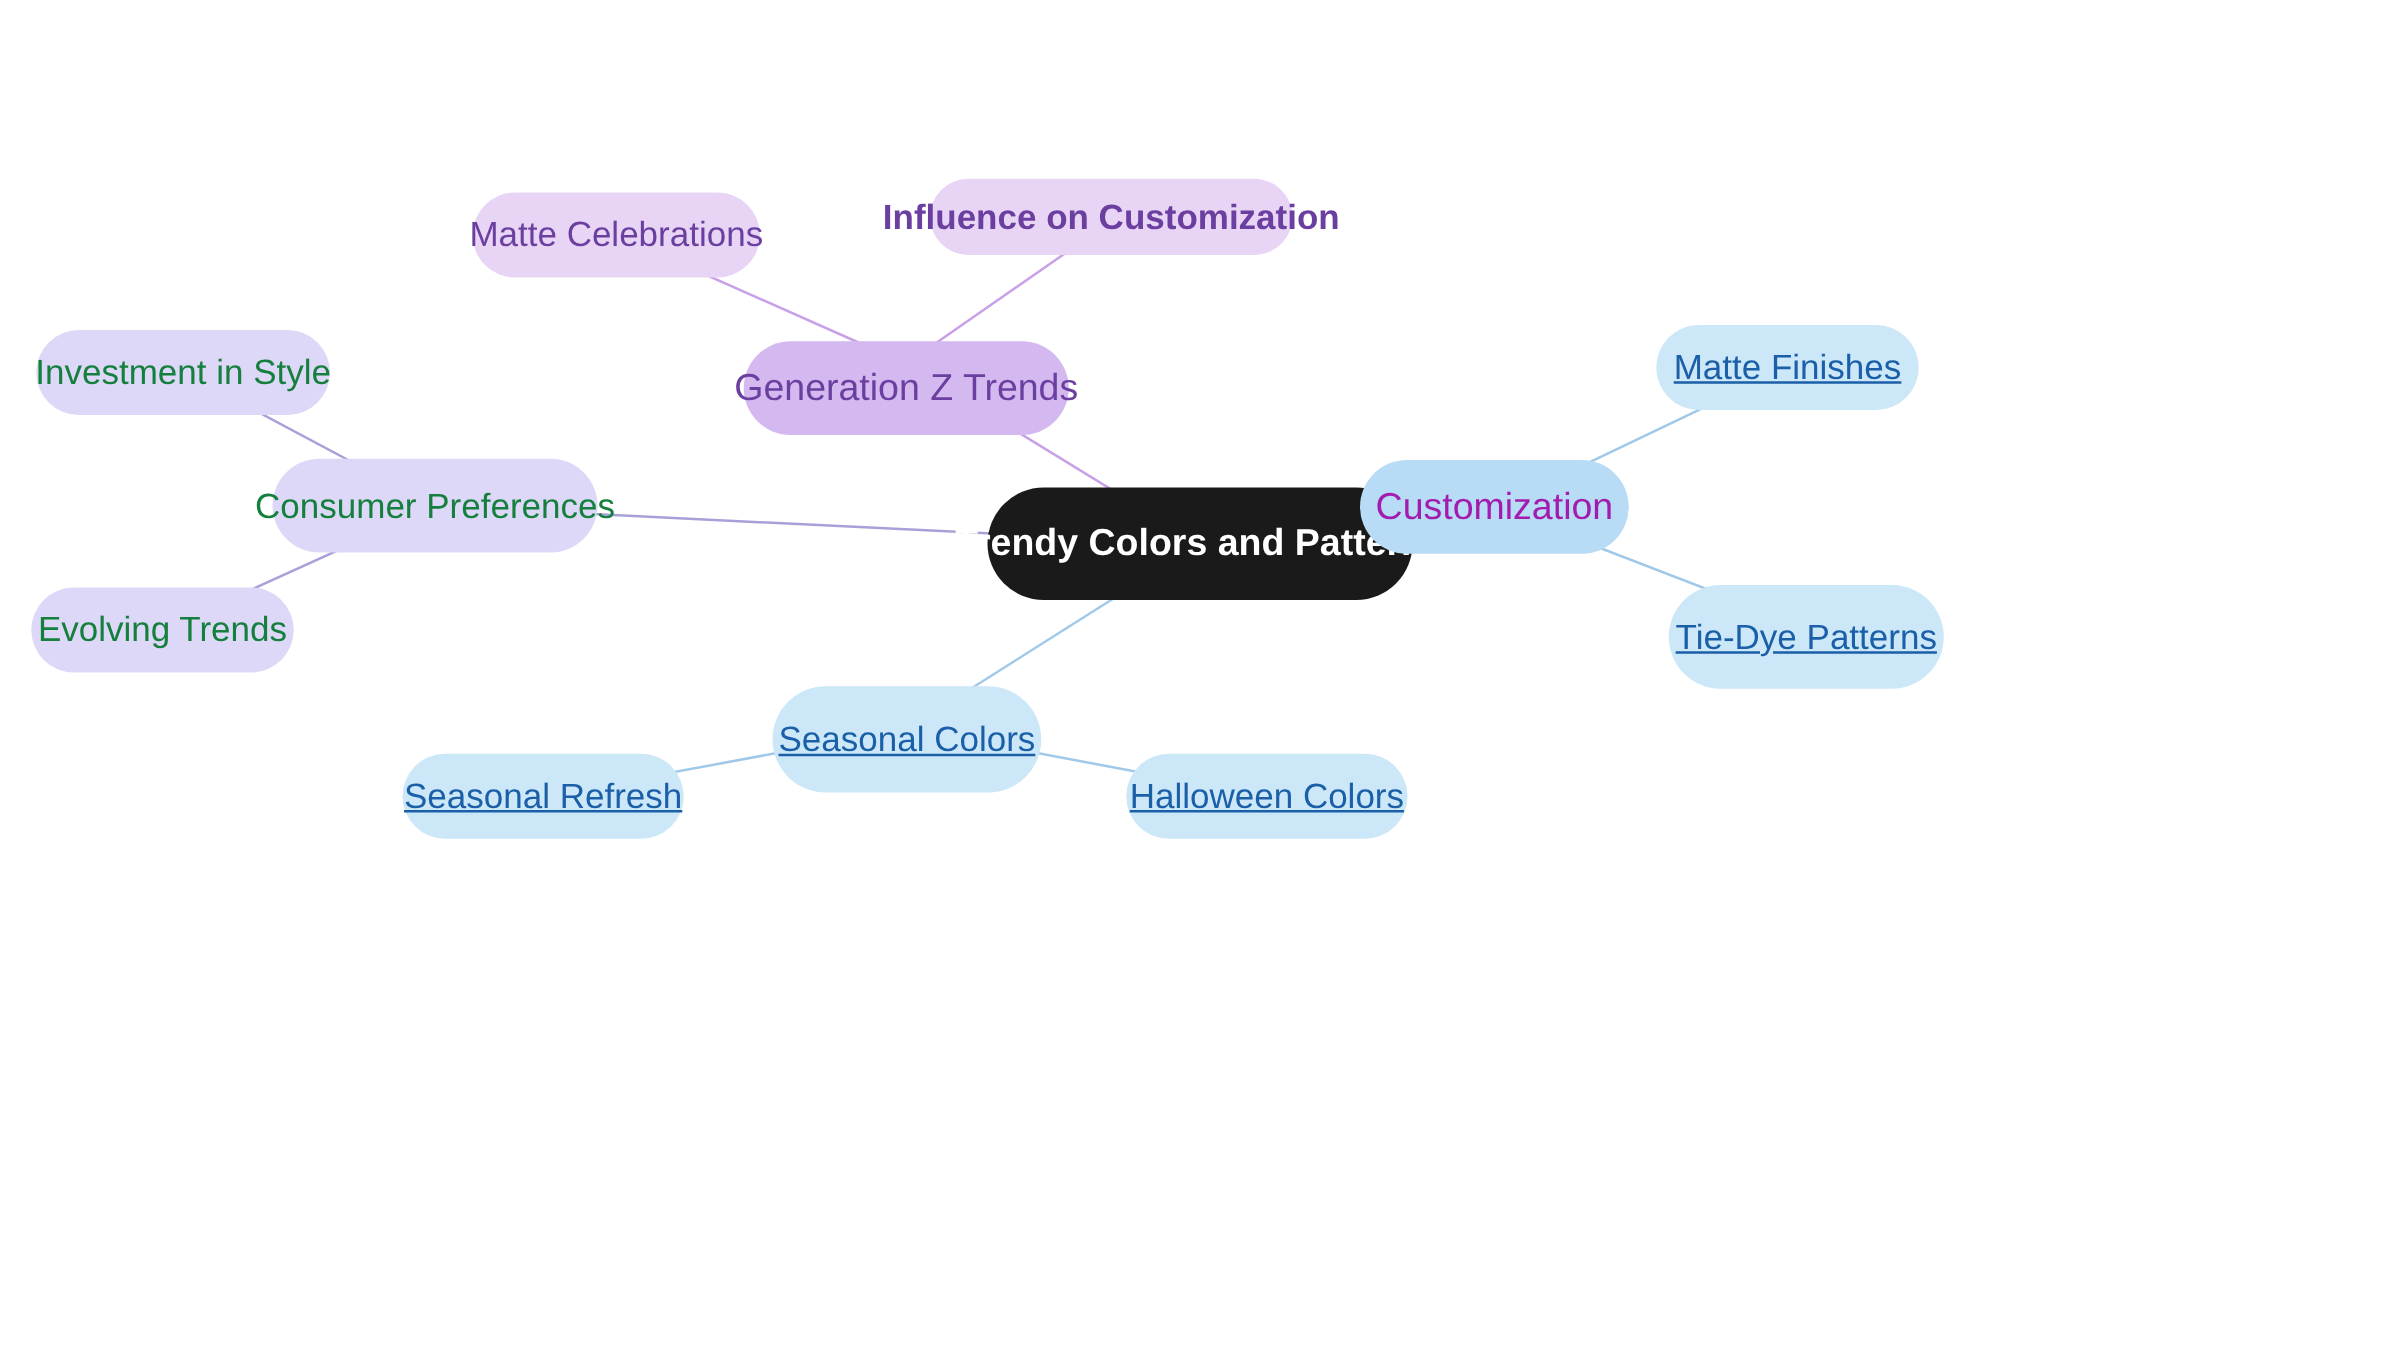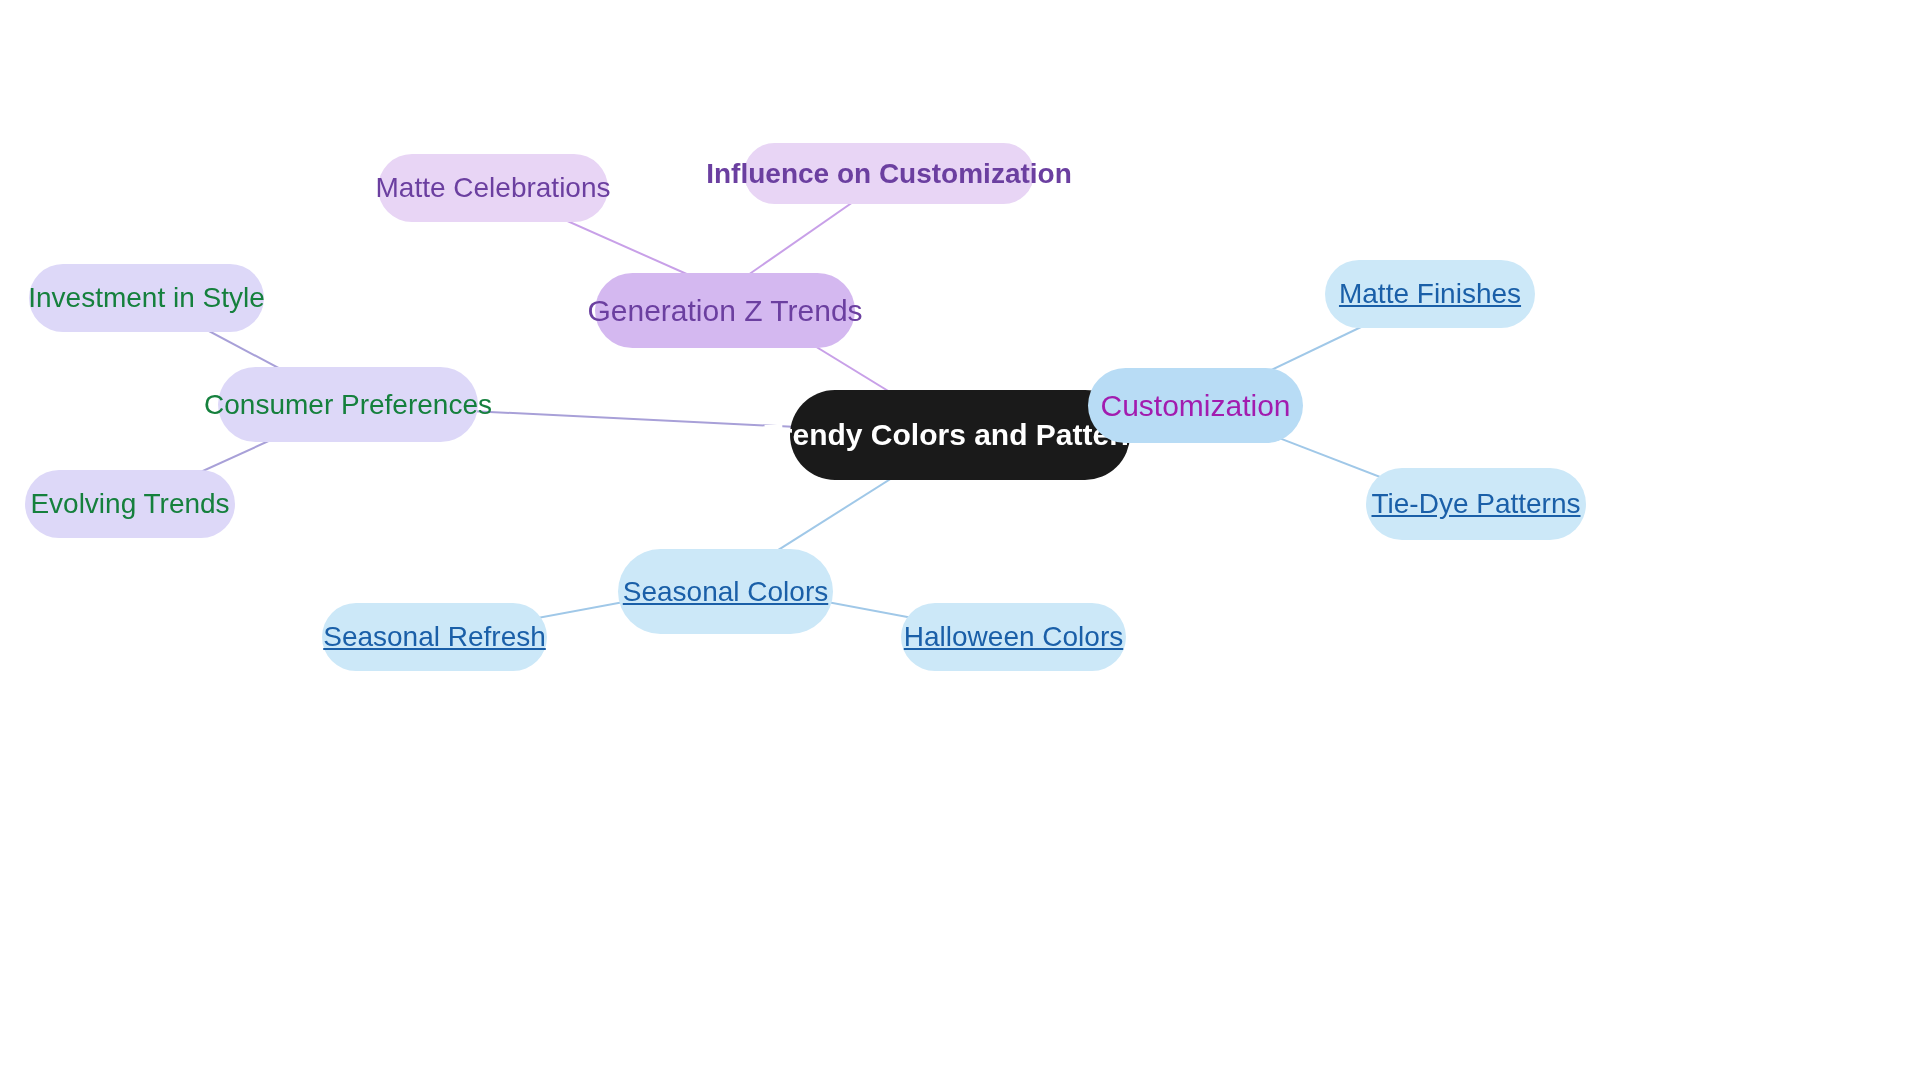--- a/index.html
+++ b/index.html
@@ -96,19 +96,19 @@
 <div class="node node-lavender" style="left: 218px; top: 367px; width: 260px; height: 75px;">Consumer Preferences</div>
 
 <div class="node node-lavender" style="left: 29px; top: 264px; width: 235px; height: 68px;">Investment in Style</div>
 
 <div class="node node-lavender" style="left: 25px; top: 470px; width: 210px; height: 68px;">Evolving Trends</div>
 
 <div class="node node-blue-mid" style="left: 1088px; top: 368px; width: 215px; height: 75px;">Customization</div>
 
 <div class="node node-blue" style="left: 1325px; top: 260px; width: 210px; height: 68px;">Matte Finishes</div>
 
-<div class="node node-blue" style="left: 1335px; top: 468px; width: 220px; height: 72px; margin-left: 31px;">Tie-Dye Patterns</div>
+<div class="node node-blue" style="left: 1335px; top: 468px; width: 220px; height: 83px;">Tie-Dye Patterns</div>
 
 <div class="node node-blue" style="left: 618px; top: 549px; width: 215px; height: 85px;">Seasonal Colors</div>
 
 <div class="node node-blue" style="left: 322px; top: 603px; width: 225px; height: 68px;">Seasonal Refresh</div>
 
 <div class="node node-blue" style="left: 901px; top: 603px; width: 225px; height: 68px;">Halloween Colors</div>
 
 </body></html>

